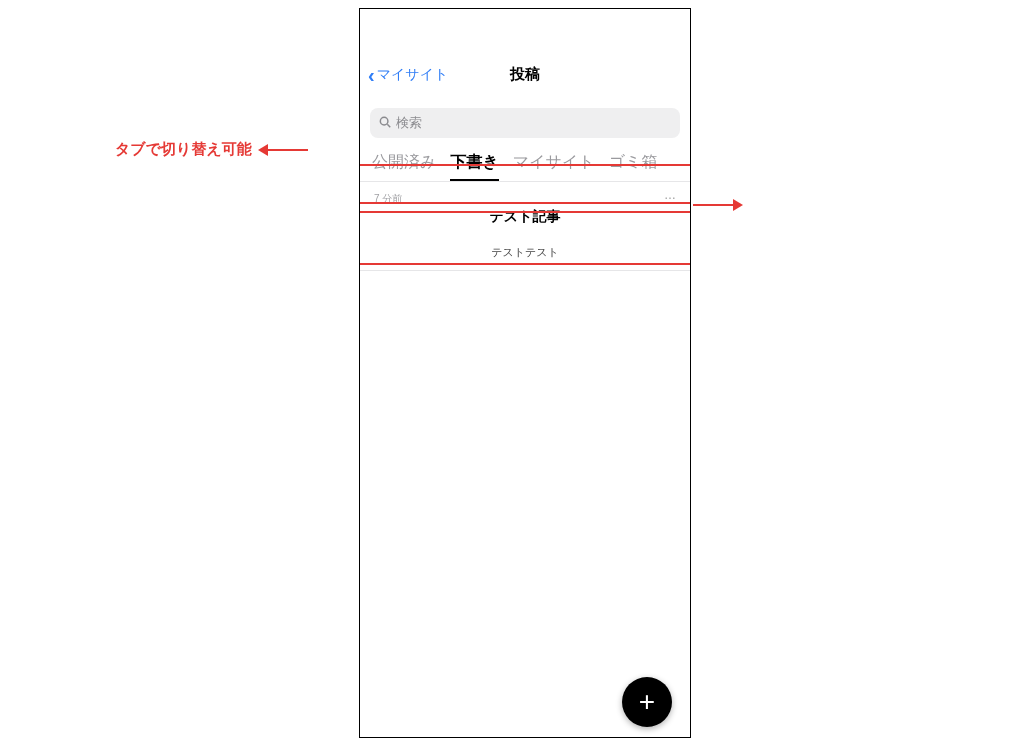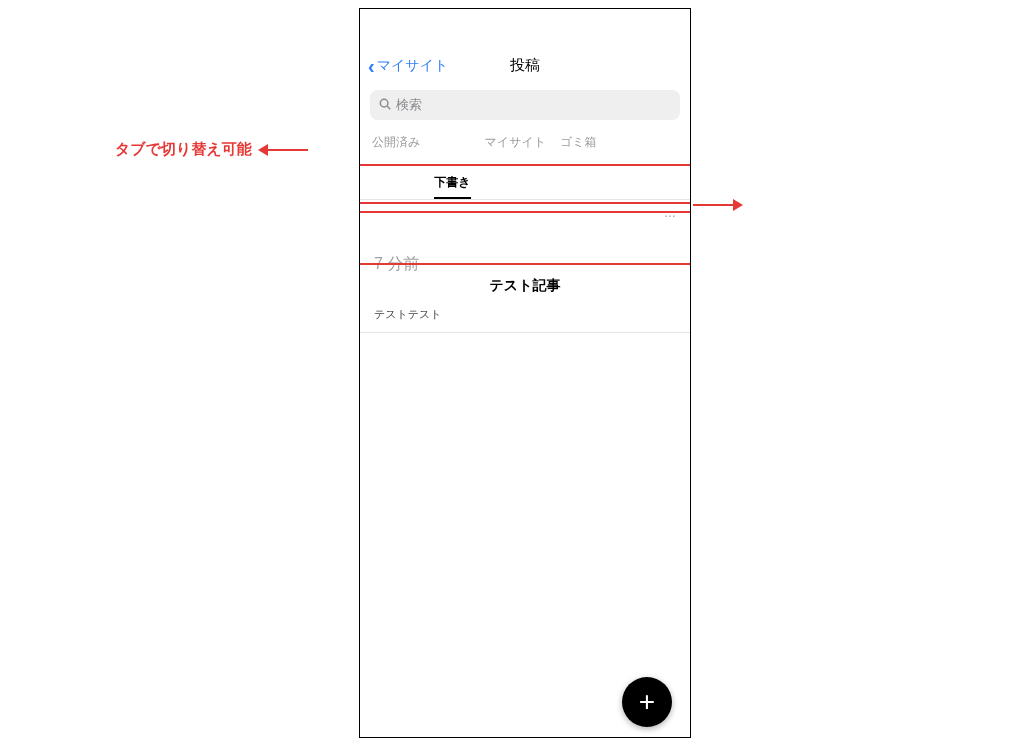--- a/index.html
+++ b/index.html
@@ -88,23 +88,23 @@
       position: absolute;
       left: 8px;
     }
     .chevron-left {
       font-size: 20px;
       font-weight: 600;
       margin-right: 2px;
       line-height: 1;
     }
     .nav-title {
-      font-weight: 400;
+      font-weight: 700;
       font-size: 15px;
-      margin: 3px auto;
+      margin: 12px auto;
     }
     .search-wrap {
       padding: 4px 10px 8px 10px;
     }
     .search-field {
       background: #efeff0;
       border-radius: 8px;
       height: 30px;
       display: flex;
       align-items: center;
@@ -112,56 +112,55 @@
       color: #8a8a8e;
       font-size: 13px;
     }
     .search-icon {
       margin-right: 4px;
     }
     .tabs {
       display: flex;
       gap: 14px;
       padding: 6px 12px 0 12px;
-      font-size: 12px;
+      font-size: 16px;
     }
     .tab {
       color: #9a9a9e;
       padding-bottom: 6px;
       cursor: pointer;
     }
     .tab.active {
       color: #000;
       font-weight: 700;
       border-bottom: 2px solid #000;
-      margin-top: 40px;
     }
     .divider {
       height: 1px;
       background: #e6e6e8;
     }
     .row {
       padding: 10px 14px 10px 14px;
       position: relative;
     }
     .row-time {
-      font-size: 16px;
+      font-size: 10px;
       color: #a0a0a4;
-      margin-top: 44px;
     }
     .row-title {
       font-size: 14px;
       font-weight: 700;
       margin-top: 2px;
       text-align: center;
     }
     .row-excerpt {
       font-size: 11px;
       color: #444;
-      margin-top: 12px;
+      margin-top: 19px;
+      text-align: center;
     }
     .row-more {
       position: absolute;
       right: 12px;
       top: 6px;
       color: #999;
       letter-spacing: 2px;
       font-size: 12px;
       cursor: pointer;
     }

